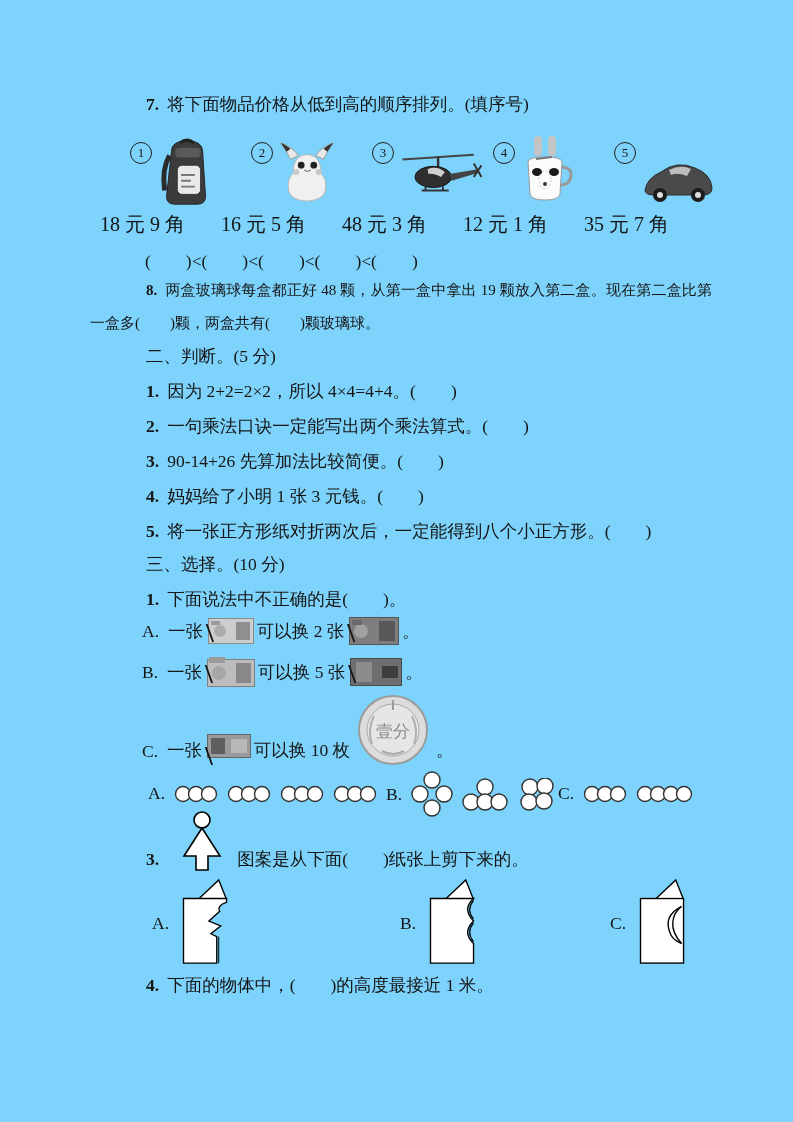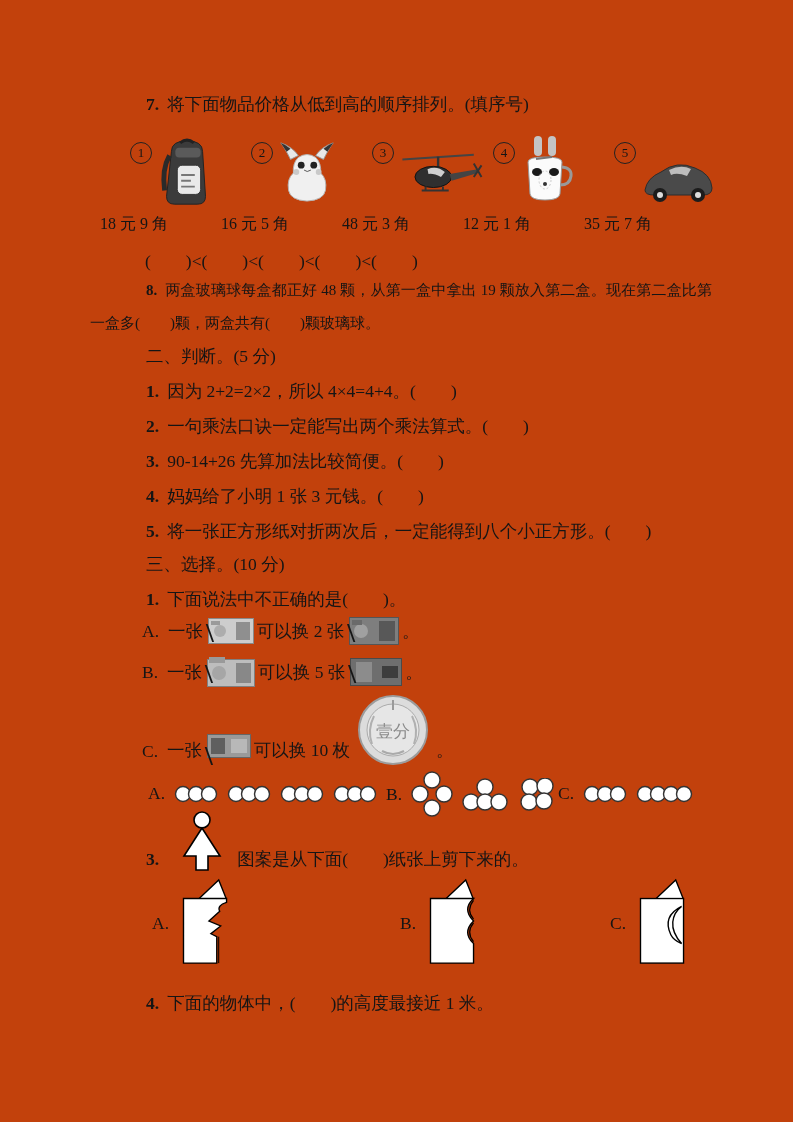--- a/index.html
+++ b/index.html
@@ -1,30 +1,30 @@
 <!DOCTYPE html>
 <html><head>
 <meta charset="utf-8">
 <style>
   html,body{margin:0;padding:0;background:#ffffff;}
-  .page{position:relative;width:793px;height:1122px;background:#c2410c;overflow:hidden;
+  .page{position:relative;width:793px;height:1122px;background:#7dd3fc;overflow:hidden;
         font-family:"Liberation Serif","DejaVu Serif",serif;color:#151515;}
   .content{position:absolute;left:90px;top:92px;width:622px;}
   p{margin:0;}
   .line{font-size:17.5px;line-height:24px;white-space:pre-wrap;}
   .indent1{margin-left:56px;}
   b.qnum{font-weight:bold;margin-right:8px;}
   
   .items-row{display:flex;margin-top:16px;height:80px;}
   .q7-item{width:121px;display:flex;align-items:flex-start;padding-left:0;}
   .badge{display:inline-block;width:20px;height:20px;border:1.4px solid #222;border-radius:50%;
          text-align:center;line-height:20px;font-size:13px;margin-top:10px;margin-left:40px;flex:none;}
   .item-img{margin-left:3px;flex:none;}
   .prices-row{display:flex;padding-left:10px;height:24px;}
-  .price{width:121px;font-size:16px;line-height:24px;}
+  .price{width:121px;font-size:20px;line-height:24px;}
   .ordering{font-size:17.5px;line-height:24px;margin-top:13px;margin-left:55px;white-space:pre-wrap;}
   
   .para{font-size:15px;line-height:33px;text-indent:56px;margin-top:1px;text-align:justify;white-space:pre-wrap;}
   .mt3{margin-top:4px;}  .mt11{margin-top:11px;} .mt9{margin-top:9px;}
   
   .money-row{display:flex;align-items:center;margin-left:52px;font-size:17.5px;gap:3px;}
   .money-row.rowA{margin-top:4px;height:32px;}
   .money-row.rowB{margin-top:7px;height:36px;}
   .money-row.rowC{margin-top:0;height:76px;align-items:flex-end;}
   .money-row.rowC .txt{margin-bottom:4px;}
@@ -44,21 +44,21 @@
   .q3-line{display:flex;align-items:flex-end;margin-left:56px;margin-top:-8px;height:62px;font-size:17.5px;}
   .q3-line b{line-height:24px;}
   .q3-line .fig{margin:0 10px -2px 10px;flex:none;}
   .q3-line .txt{line-height:24px;}
   .papers-row{position:relative;height:86px;margin-top:6px;font-size:17.5px;}
   .pgrp{position:absolute;display:flex;align-items:flex-start;}
   .pgrp .opt-label{margin-top:36px;}
   .pg-a{left:62px;top:0;}
   .pg-b{left:310px;top:0;}
   .pg-c{left:520px;top:0;}
-  .q4line{margin-top:28px;}
+  .q4line{margin-top:10px;}
   svg{display:block;}
 </style>
 </head>
 <body>
 
 <div class="page">
   <div class="content">
 
     <p class="line indent1"><b class="qnum">7.</b><span>将下面物品价格从低到高的顺序排列。(填序号)</span></p>
 

